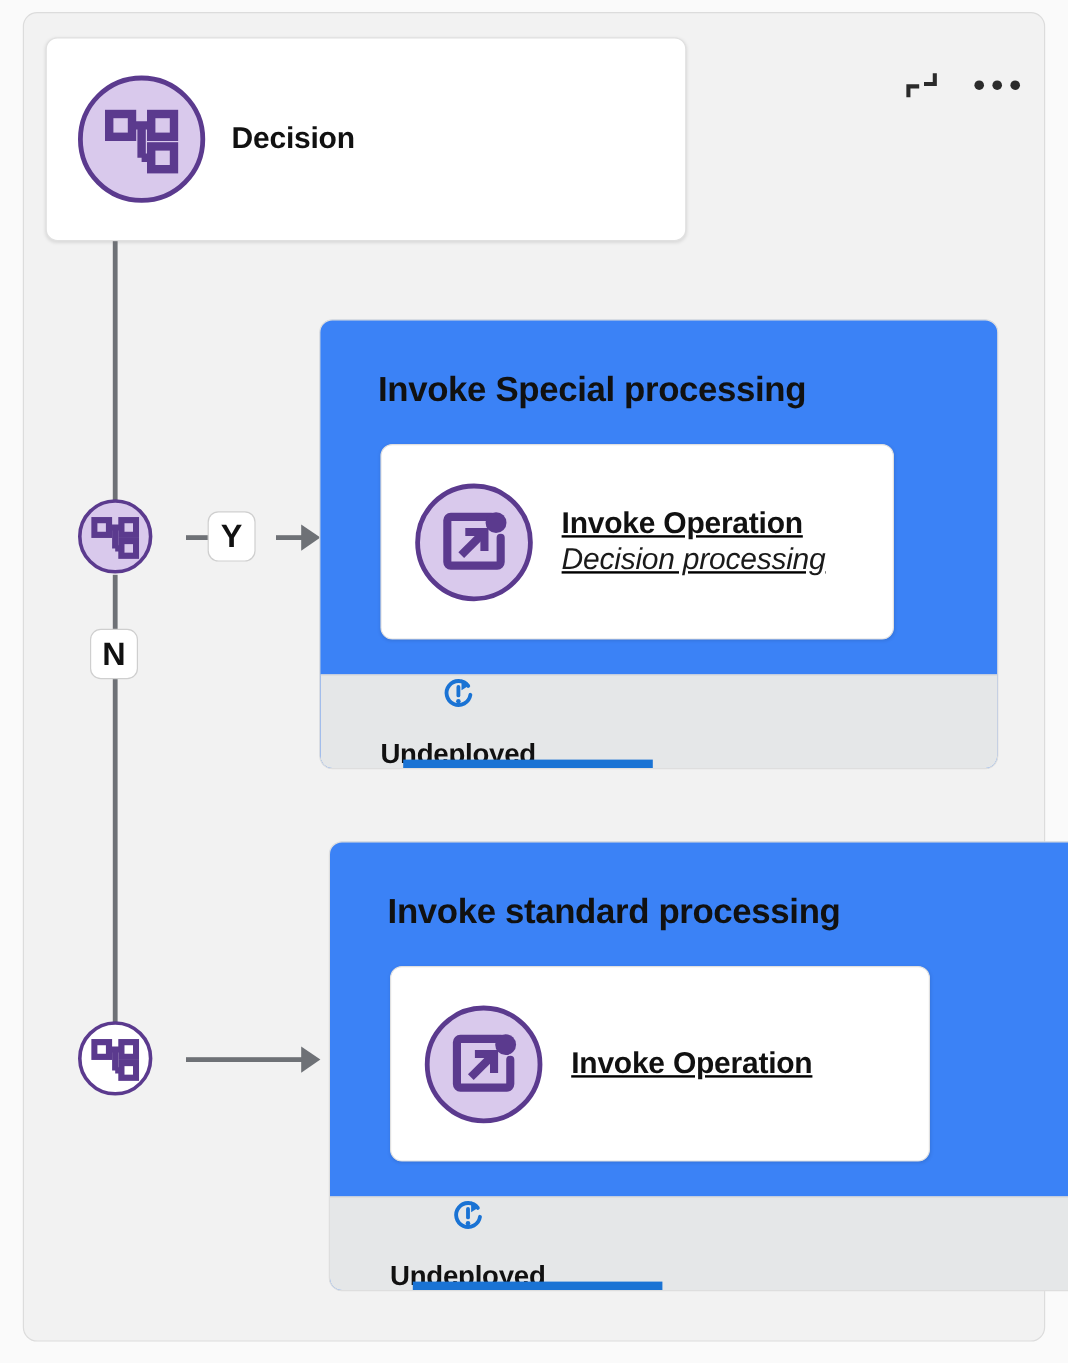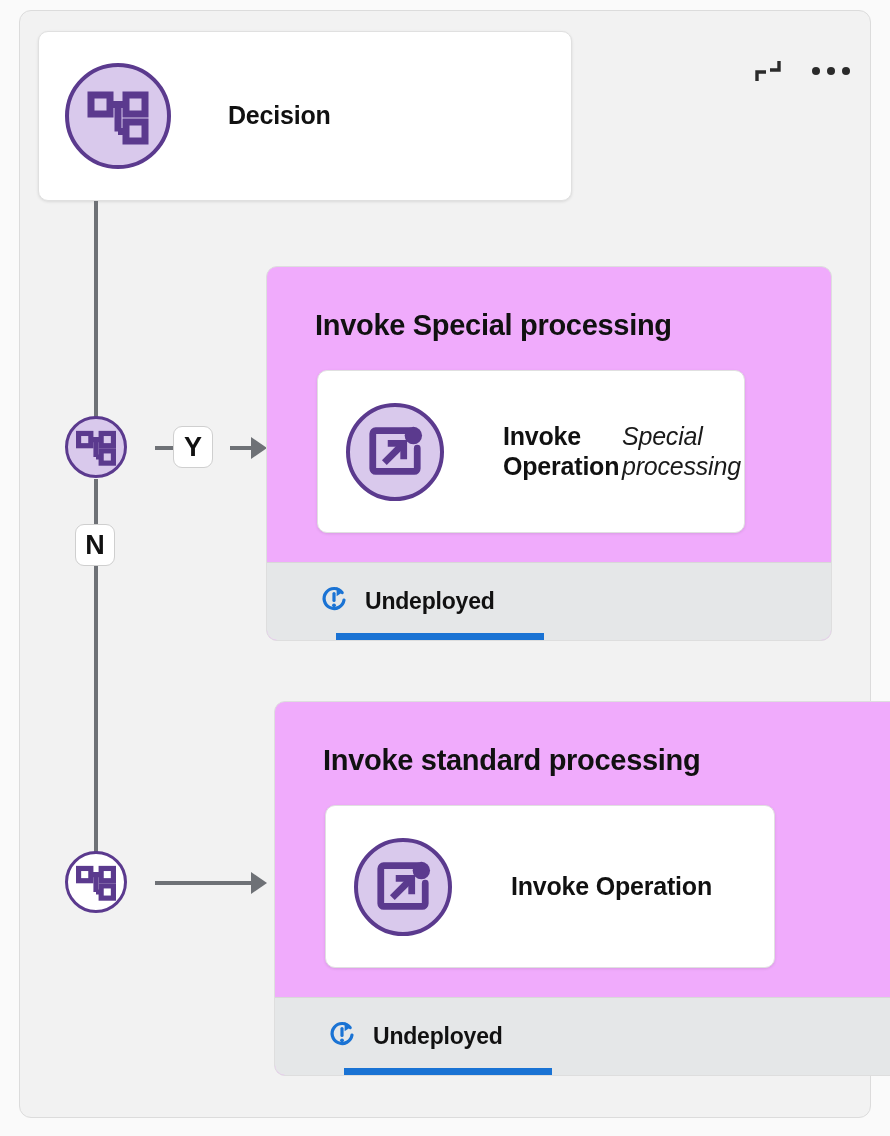--- a/index.html
+++ b/index.html
@@ -33,21 +33,21 @@
 
   .node-icon {
     flex: 0 0 auto;
     border-radius: 50%;
     display: flex;
     align-items: center;
     justify-content: center;
   }
   .node-icon.filled { background: #d9c9ec; border: 4px solid #5b3a8e; }
 
-  .node-text { display: flex; flex-direction: row; justify-content: center; margin-left: 35px; }
+  .node-text { display: flex; flex-direction: column; justify-content: center; }
   .node-title {
     font-size: 25px; font-weight: bold; color: #111; line-height: 1.18;
     letter-spacing: -.2px;
   }
   .node-sub {
     font-size: 25px; font-style: italic; color: #1a1a1a; line-height: 1.18;
     letter-spacing: -.2px;
   }
 
   
@@ -102,54 +102,55 @@
     border: 1px solid #cfcfcf;
     border-radius: 9px;
     font-size: 27px; font-weight: bold; color: #111;
     display: flex; align-items: center; justify-content: center;
     cursor: pointer;
   }
 
   
   .group-panel {
     position: absolute;
-    background: #f0abfc;
+    background: #3b82f6;
     border: 1px solid #dedede;
     border-radius: 11px;
     overflow: hidden;
   }
   .group-title {
     position: absolute;
     left: 48px;
     font-size: 29px; font-weight: bold; color: #111;
     letter-spacing: -.3px;
   }
   .group-footer {
     position: absolute;
     left: 0; right: 0; bottom: 0;
     background: #e5e7e8;
     border-top: 1px solid #d8d8d8;
     display: flex; align-items: center;
   }
   .status-row {
     display: flex; align-items: center; gap: 14px;
     margin-left: 50px;
+    flex-direction: column;
   }
   .status-text {
     font-size: 23px; font-weight: bold; color: #111; letter-spacing: -.2px;
   }
   .status-bar {
     position: absolute;
     bottom: 0;
     height: 7px;
     background: #1a73d4;
   }
 
   
-  .op-card { padding-left: 28px; gap: 24px; }
+  .op-card { padding-left: 28px; gap: 24px; text-decoration: underline; }
   .op-card .node-icon { width: 98px; height: 98px; }
 </style>
 </head>
 <body>
 
 <div id="canvas">
 
   <div class="node-card" id="decision-card">
     <div class="node-icon filled">
       <svg width="62" height="62" viewBox="0 0 62 62" aria-hidden="true">
@@ -224,21 +225,21 @@
       <div class="node-icon filled">
         <svg width="58" height="58" viewBox="0 0 60 60" aria-hidden="true">
           <path d="M45 8 H10 a3 3 0 0 0 -3 3 V47 a3 3 0 0 0 3 3 H50 a3 3 0 0 0 3 -3 V26" fill="none" stroke="#5b3a8e" stroke-width="7" stroke-linecap="round"></path>
           <path d="M19 41 L37 23" fill="none" stroke="#5b3a8e" stroke-width="7"></path>
           <path d="M26 21 H39 V34" fill="none" stroke="#5b3a8e" stroke-width="7" stroke-linecap="square"></path>
           <circle cx="49" cy="13" r="9" fill="#5b3a8e"></circle>
         </svg>
       </div>
       <div class="node-text">
         <div class="node-title">Invoke Operation</div>
-        <div class="node-sub">Special processing</div>
+        <div class="node-sub">Decision processing</div>
       </div>
     </div>
 
     <div class="group-footer" style="height:78px;">
       <div class="status-row">
         <span>
           <svg width="34" height="34" viewBox="0 0 34 34" aria-hidden="true">
             <path d="M25.2 9.6 A10 10 0 1 0 27 17" fill="none" stroke="#1a73d4" stroke-width="3.2" stroke-linecap="round"></path>
             <path d="M19.6 4 L19.6 13.2 L25.2 9.6 Z" fill="#1a73d4"></path>
             <path d="M17 10.5 V17.5" stroke="#1a73d4" stroke-width="3.2" stroke-linecap="round"></path>

